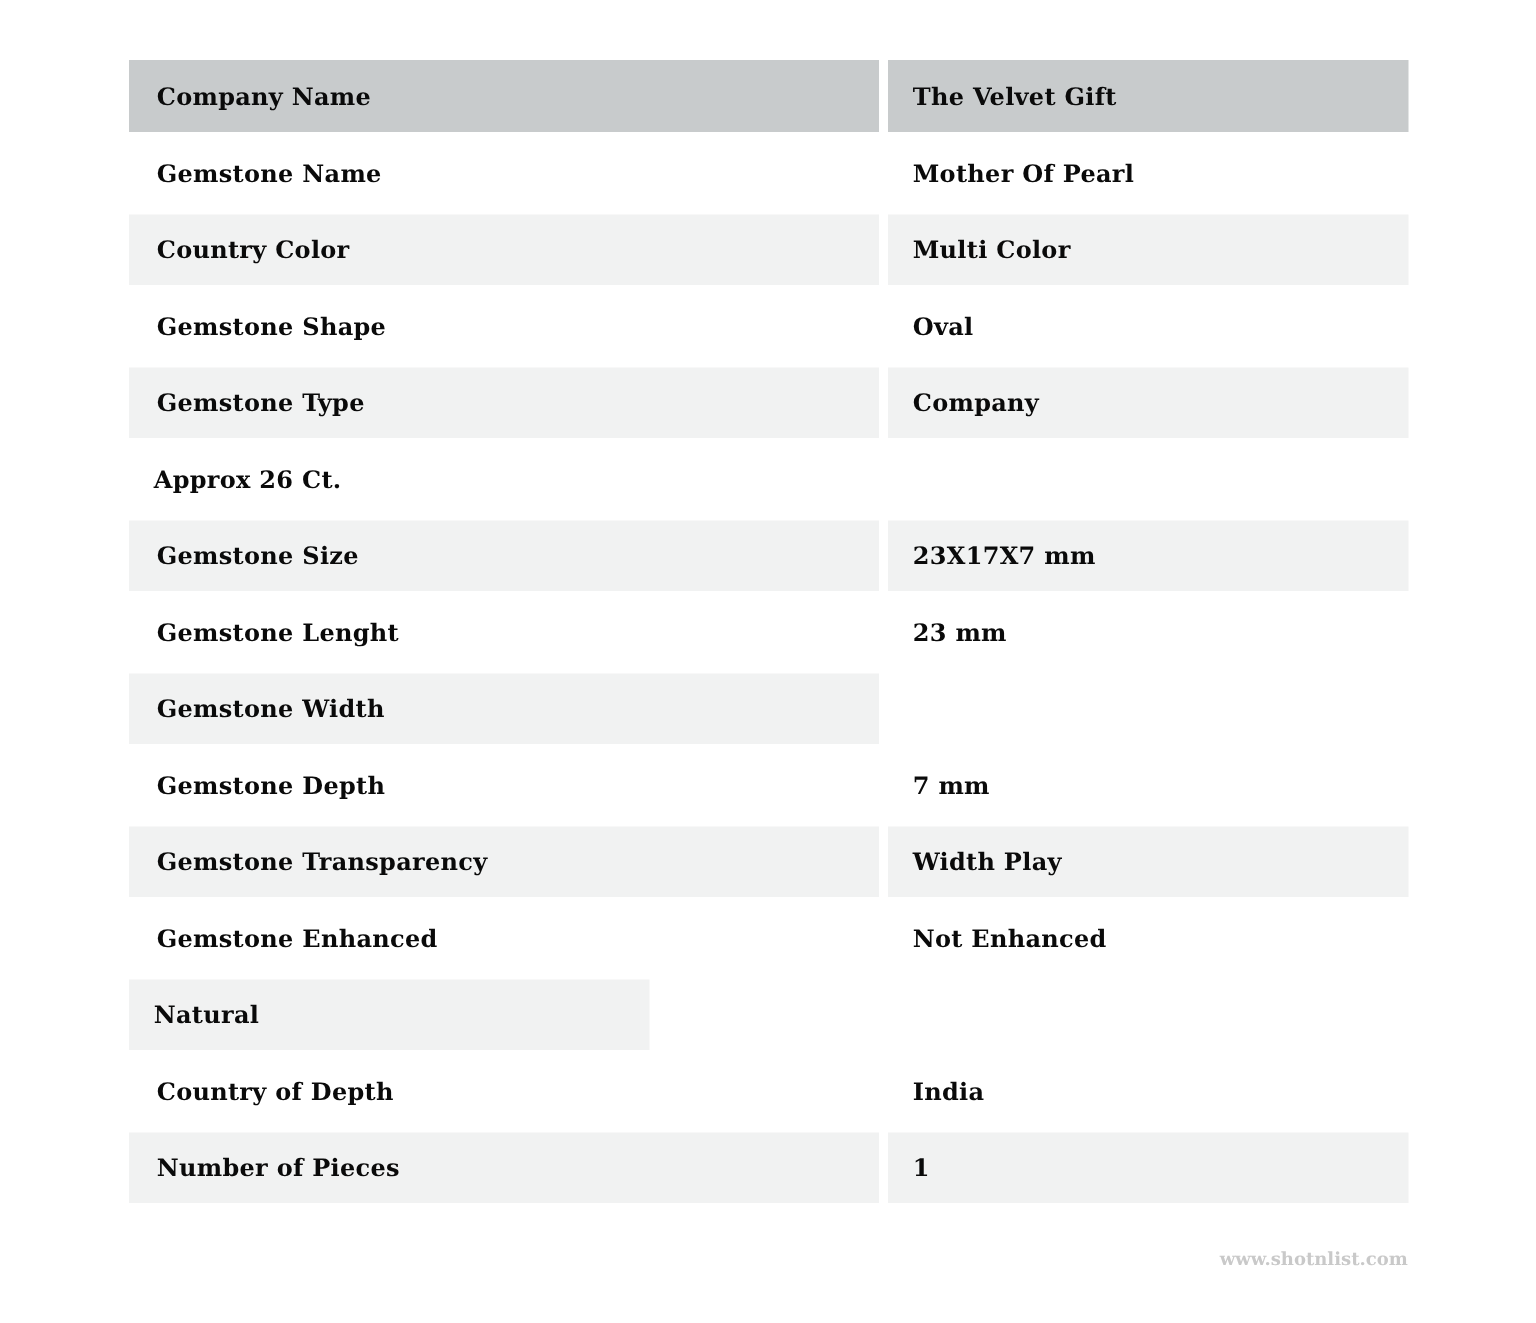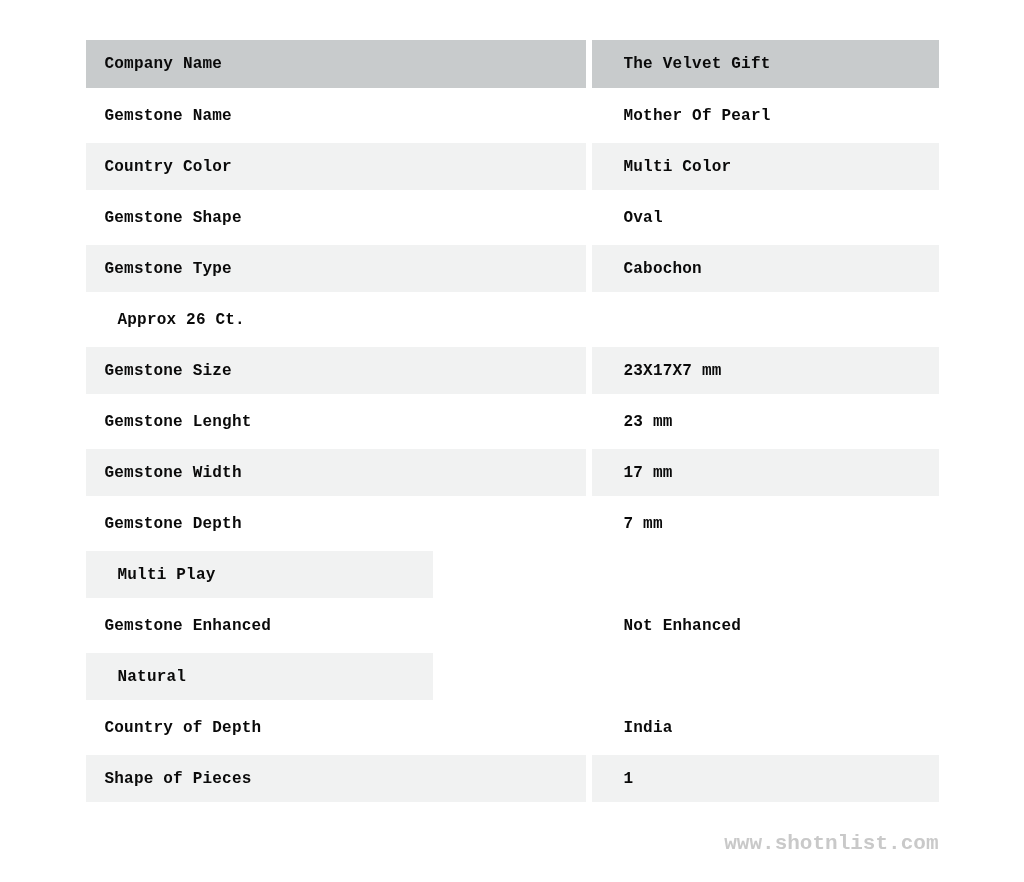--- a/index.html
+++ b/index.html
@@ -2,21 +2,21 @@
 <html style="--header-bg: #c8cbcc; --row-alt-bg: #f1f2f2; --row-bg: #ffffff; --text-color: #0a0a0a; --watermark-color: #c9c9c9;"><head>
 <meta charset="utf-8">
 <style>
   :root {
     --header-bg: #c8cbcc;
     --row-alt-bg: #f1f2f2;
     --row-bg: #ffffff;
     --text-color: #0a0a0a;
     --watermark-color: #c9c9c9;
   }
-  * { margin: 0; padding: 0; box-sizing: border-box; font-family: Liberation Mono, monospace; }
+  * { margin: 0; padding: 0; box-sizing: border-box; }
   html, body { background: #ffffff; }
   body {
     font-family: "DejaVu Serif", "Liberation Serif", serif;
   }
   .page {
     width: 1024px;
     height: 882px;
     background: #ffffff;
     position: relative;
     overflow: hidden;
@@ -38,30 +38,30 @@
   .cell {
     display: flex;
     align-items: center;
     padding-left: 19px;
     font-size: 16px;
     font-weight: 700;
     color: var(--text-color);
     letter-spacing: 0.2px;
   }
   .cell.label { width: 500px; }
-  .cell.value { width: 347px; padding-left: 32px; }
+  .cell.value { width: 347px; padding-left: 17px; }
   .row.header .cell { background: var(--header-bg); }
   .row.data .cell { background: var(--row-bg); }
   .row.data:nth-child(odd) .cell { background: var(--row-alt-bg); }
   .watermark {
     width: 853px;
     margin: 4px auto;
     margin-top: 30px;
     text-align: right;
-    font-size: 21px;
+    font-size: 12px;
     font-weight: 700;
     color: var(--watermark-color);
   }
 </style>
 </head>
 <body>
 
 <div class="page">
   <div class="spec-table">
 
@@ -77,56 +77,56 @@
     <div class="row data">
       <div class="cell label">Country Color</div>
       <div class="cell value">Multi Color</div>
     </div>
     <div class="row data">
       <div class="cell label">Gemstone Shape</div>
       <div class="cell value">Oval</div>
     </div>
     <div class="row data">
       <div class="cell label">Gemstone Type</div>
-      <div class="cell value">Cabochon</div>
+      <div class="cell value">Company</div>
     </div>
     <div class="row data">
       <div class="cell value">Approx 26 Ct.</div>
     </div>
     <div class="row data">
       <div class="cell label">Gemstone Size</div>
       <div class="cell value">23X17X7 mm</div>
     </div>
     <div class="row data">
       <div class="cell label">Gemstone Lenght</div>
       <div class="cell value">23 mm</div>
     </div>
     <div class="row data">
       <div class="cell label">Gemstone Width</div>
-      <div class="cell value">17 mm</div>
     </div>
     <div class="row data">
       <div class="cell label">Gemstone Depth</div>
       <div class="cell value">7 mm</div>
     </div>
     <div class="row data">
-      <div class="cell value">Multi Play</div>
+      <div class="cell label">Gemstone Transparency</div>
+      <div class="cell value">Width Play</div>
     </div>
     <div class="row data">
       <div class="cell label">Gemstone Enhanced</div>
       <div class="cell value">Not Enhanced</div>
     </div>
     <div class="row data">
       <div class="cell value">Natural</div>
     </div>
     <div class="row data">
       <div class="cell label">Country of Depth</div>
       <div class="cell value">India</div>
     </div>
     <div class="row data">
-      <div class="cell label">Shape of Pieces</div>
+      <div class="cell label">Number of Pieces</div>
       <div class="cell value">1</div>
     </div>
 
   </div>
 
   <div class="watermark">www.shotnlist.com</div>
 </div>
 
 </body></html>

